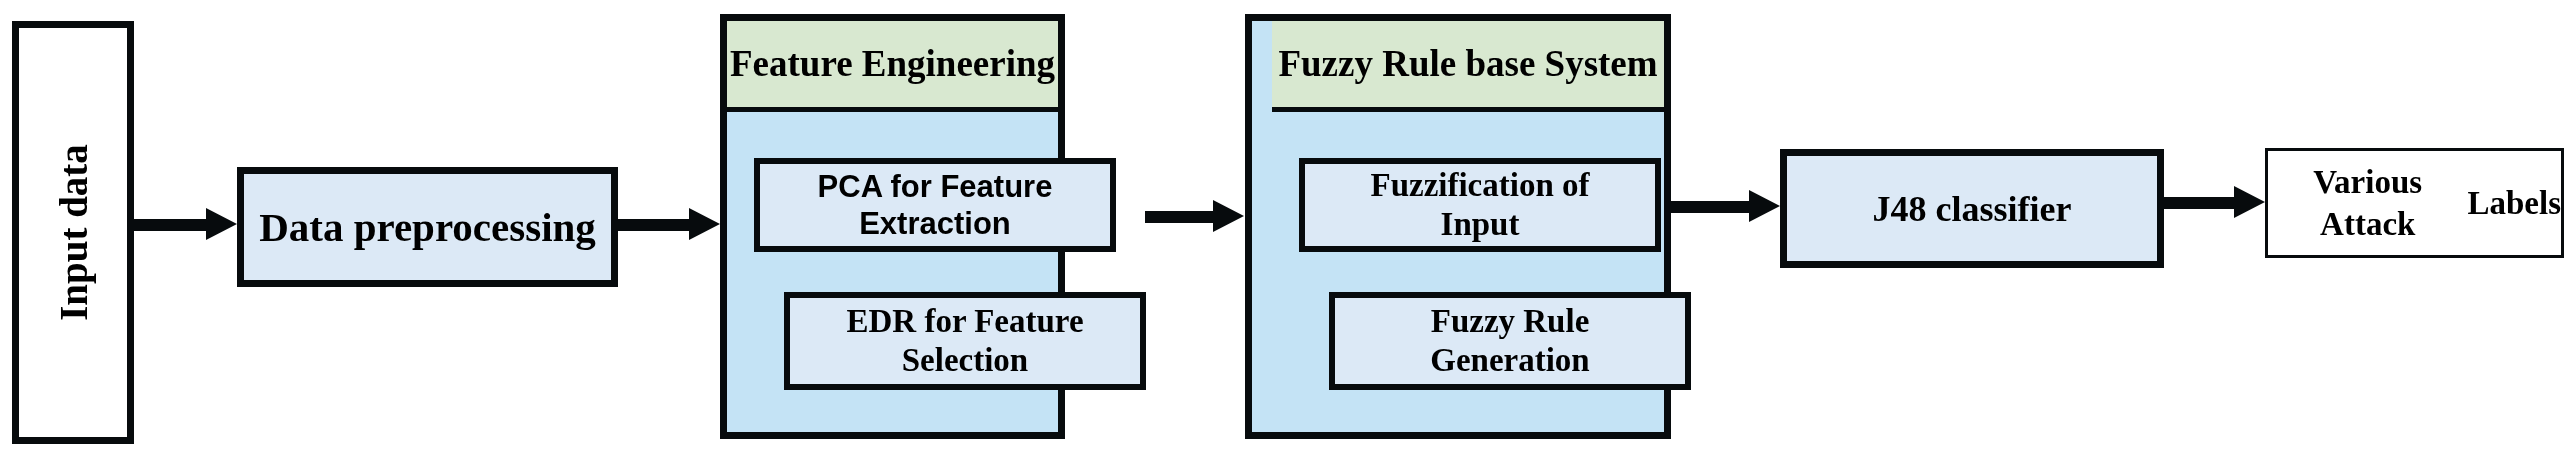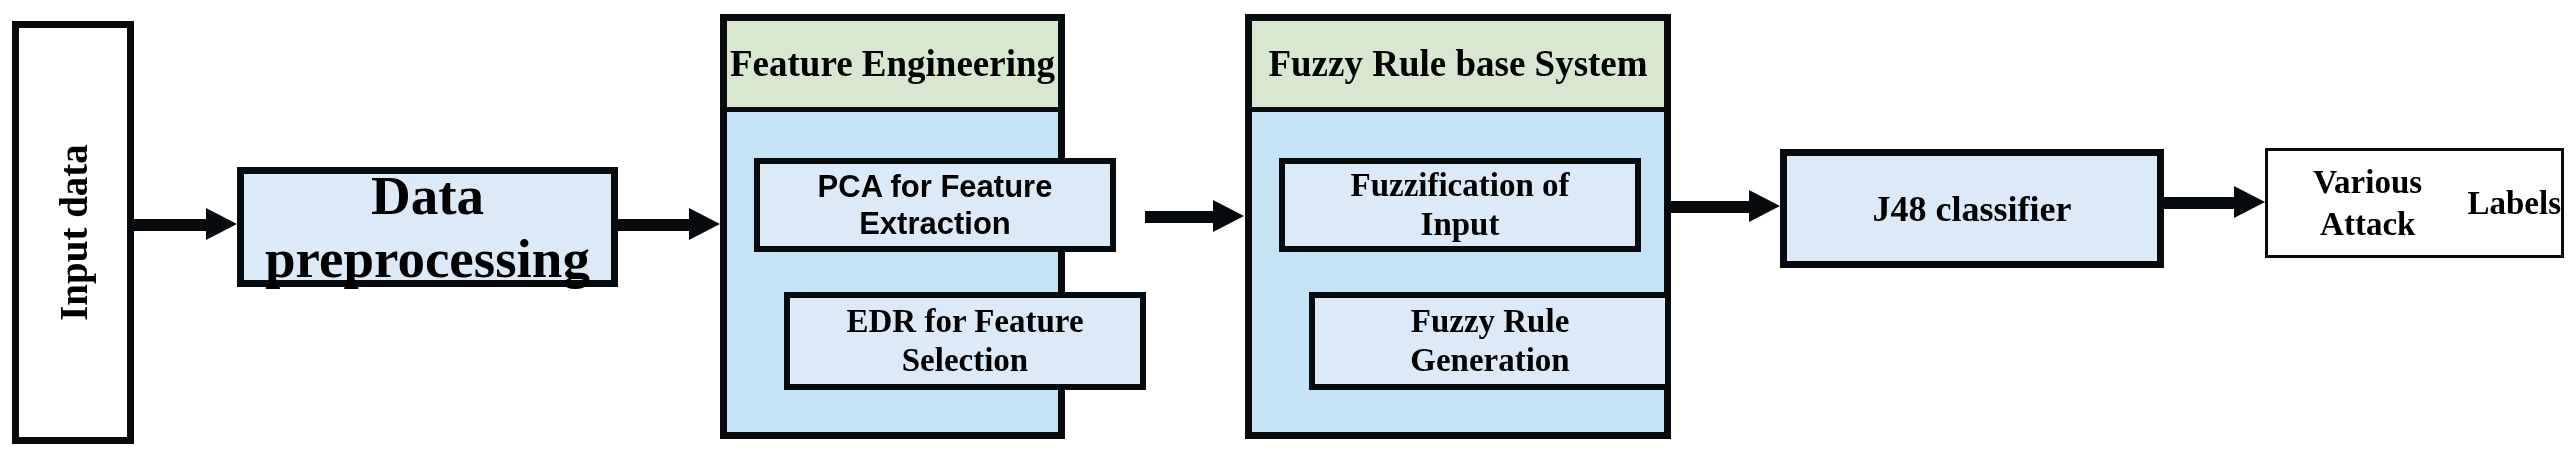--- a/index.html
+++ b/index.html
@@ -18,26 +18,26 @@
 
   
   #input-box{left:12px;top:21px;width:122px;height:423px;}
   #input-box .vtext{
     transform:rotate(-90deg);
     white-space:nowrap;
     font-weight:bold;font-size:39px;
   }
 
   
-  #dp-box{left:237px;top:167px;width:381px;height:120px;font-weight:bold;font-size:55px;justify-content:flex-end;}
+  #dp-box{left:237px;top:167px;width:381px;height:120px;font-weight:bold;font-size:41px;}
 
   
   .container{position:absolute;box-sizing:border-box;border:7.1px solid #070b0d;background:#c4e3f5;display:flex;flex-direction:column;}
   #fe-container{left:720px;top:13.7px;width:345px;height:425px;}
-  #frbs-container{left:1245px;top:13.7px;width:426px;height:425px;}
+  #frbs-container{left:1245px;top:13.7px;width:426px;height:425px;padding-left:20px;}
   .container .header{
     box-sizing:border-box;height:91px;flex:0 0 91px;
     background:#d8e8d0;border-bottom:5.4px solid #070b0d;
     display:flex;align-items:center;justify-content:center;
     font-weight:bold;font-size:37px;text-align:center;
   }
   .container .body{position:relative;flex:1 1 auto;}
   .inner-box{
     position:absolute;box-sizing:border-box;
     border:6px solid #070b0d;background:#dce9f6;

